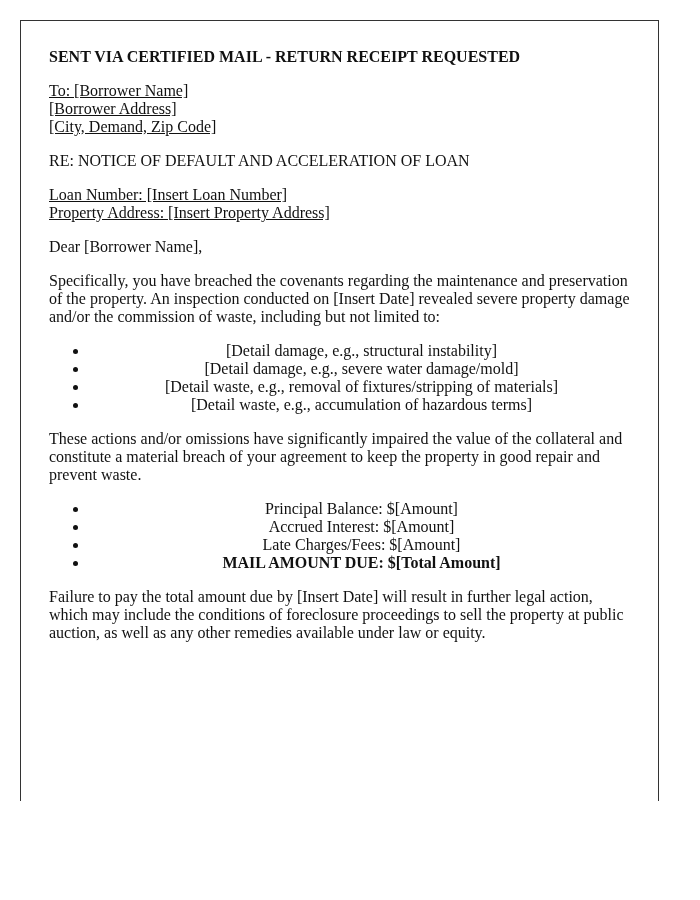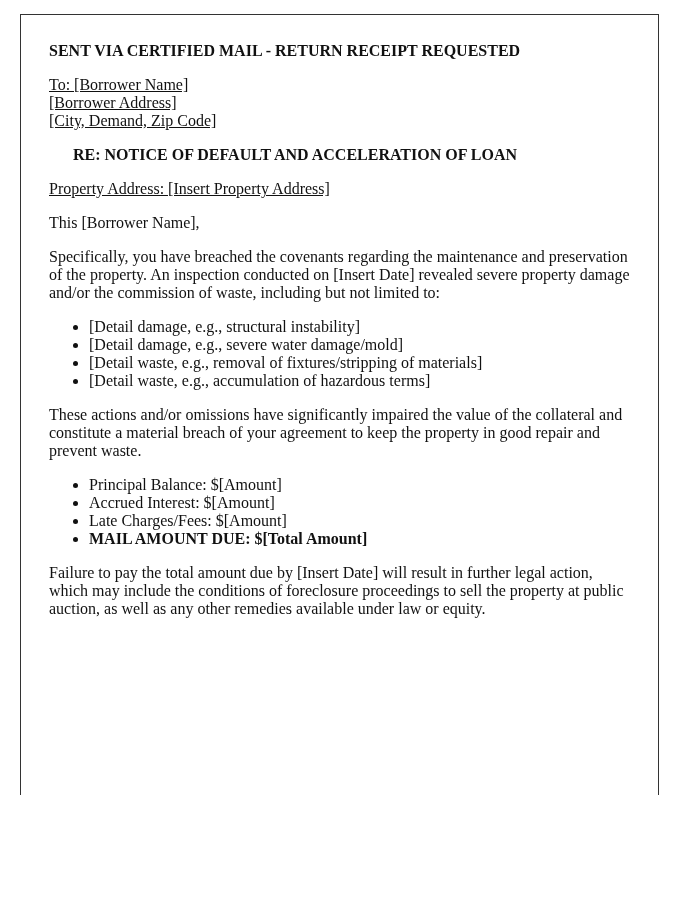--- a/index.html
+++ b/index.html
@@ -12,43 +12,43 @@
   }
   body {
     font-family: "Liberation Serif", "DejaVu Serif", serif;
     font-size: 16px;
     line-height: 18px;
     color: #111111;
   }
   .page {
     position: absolute;
     left: 20px;
-    top: 14px;
+    top: 20px;
     width: 639px;
     height: 781px;
     border: 1px solid #333333;
     border-bottom: none;
     box-sizing: border-box;
     overflow: hidden;
     padding: 27px 24px 0 28px;
   }
   p {
     margin: 0 0 16px 0;
   }
   .header-line {
     font-weight: bold;
     margin-bottom: 16px;
   }
   .re-line {
-    font-weight: bold;
-    margin-left: 24px;
+    font-weight: normal;
   }
   ul {
     margin: 0 0 16px 0;
     padding-left: 40px;
+    text-align: center;
   }
   li {
     margin: 0;
   }
   .bold {
     font-weight: bold;
   }
   .line {
     display: block;
     text-decoration: underline;
@@ -64,24 +64,25 @@
 
   <p>
     <span class="line">To: [Borrower Name]</span>
     <span class="line">[Borrower Address]</span>
     <span class="line">[City, Demand, Zip Code]</span>
   </p>
 
   <p class="re-line">RE: NOTICE OF DEFAULT AND ACCELERATION OF LOAN</p>
 
   <p>
+    <span class="line">Loan Number: [Insert Loan Number]</span>
     <span class="line">Property Address: [Insert Property Address]</span>
   </p>
 
-  <p>This [Borrower Name],</p>
+  <p>Dear [Borrower Name],</p>
 
 
   <p>Specifically, you have breached the covenants regarding the maintenance and preservation of the property. An inspection conducted on [Insert Date] revealed severe property damage and/or the commission of waste, including but not limited to:</p>
 
   <ul>
     <li>[Detail damage, e.g., structural instability]</li>
     <li>[Detail damage, e.g., severe water damage/mold]</li>
     <li>[Detail waste, e.g., removal of fixtures/stripping of materials]</li>
     <li>[Detail waste, e.g., accumulation of hazardous terms]</li>
   </ul>

